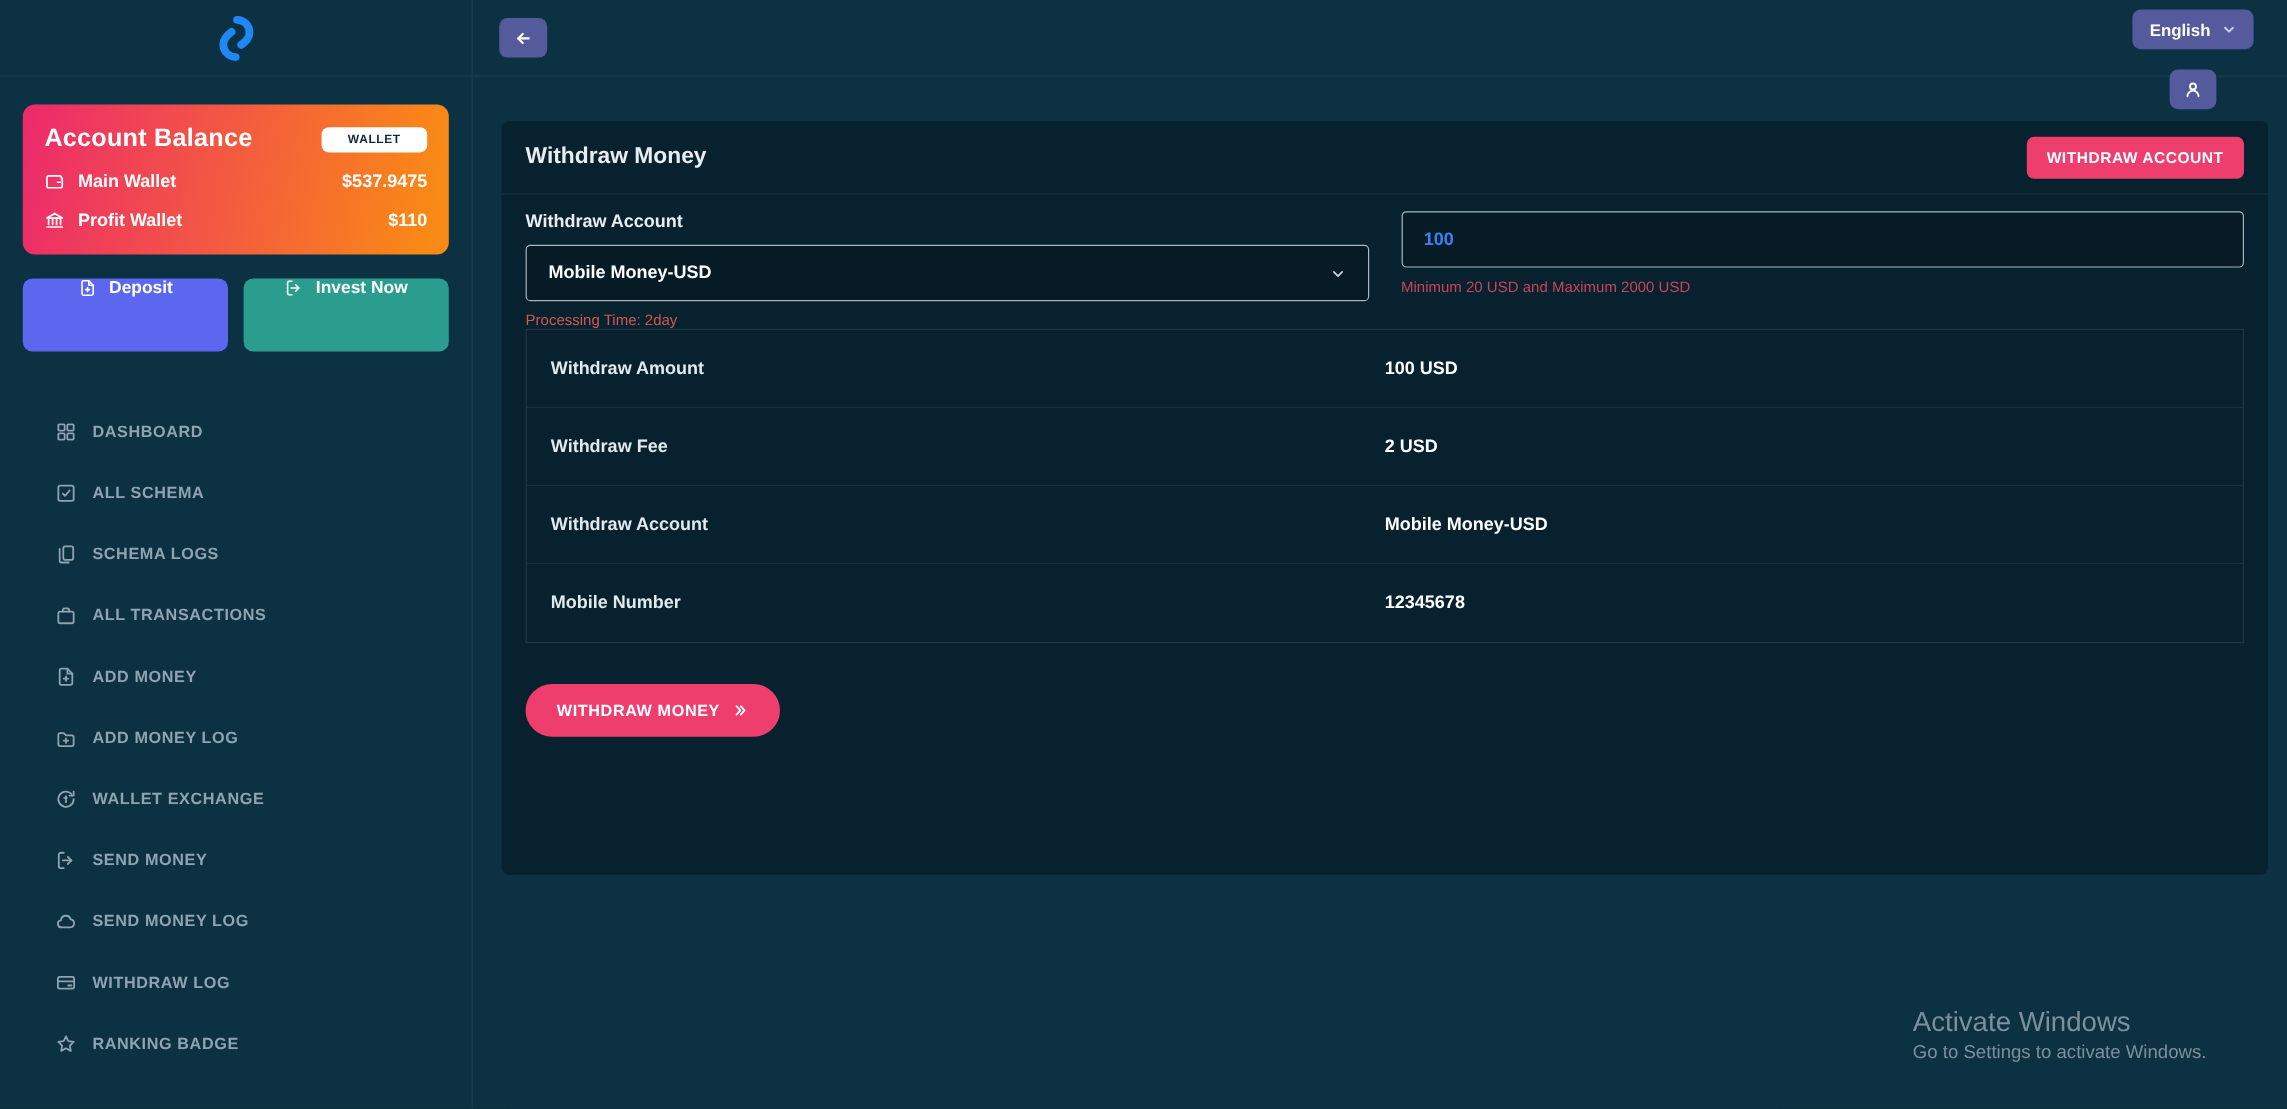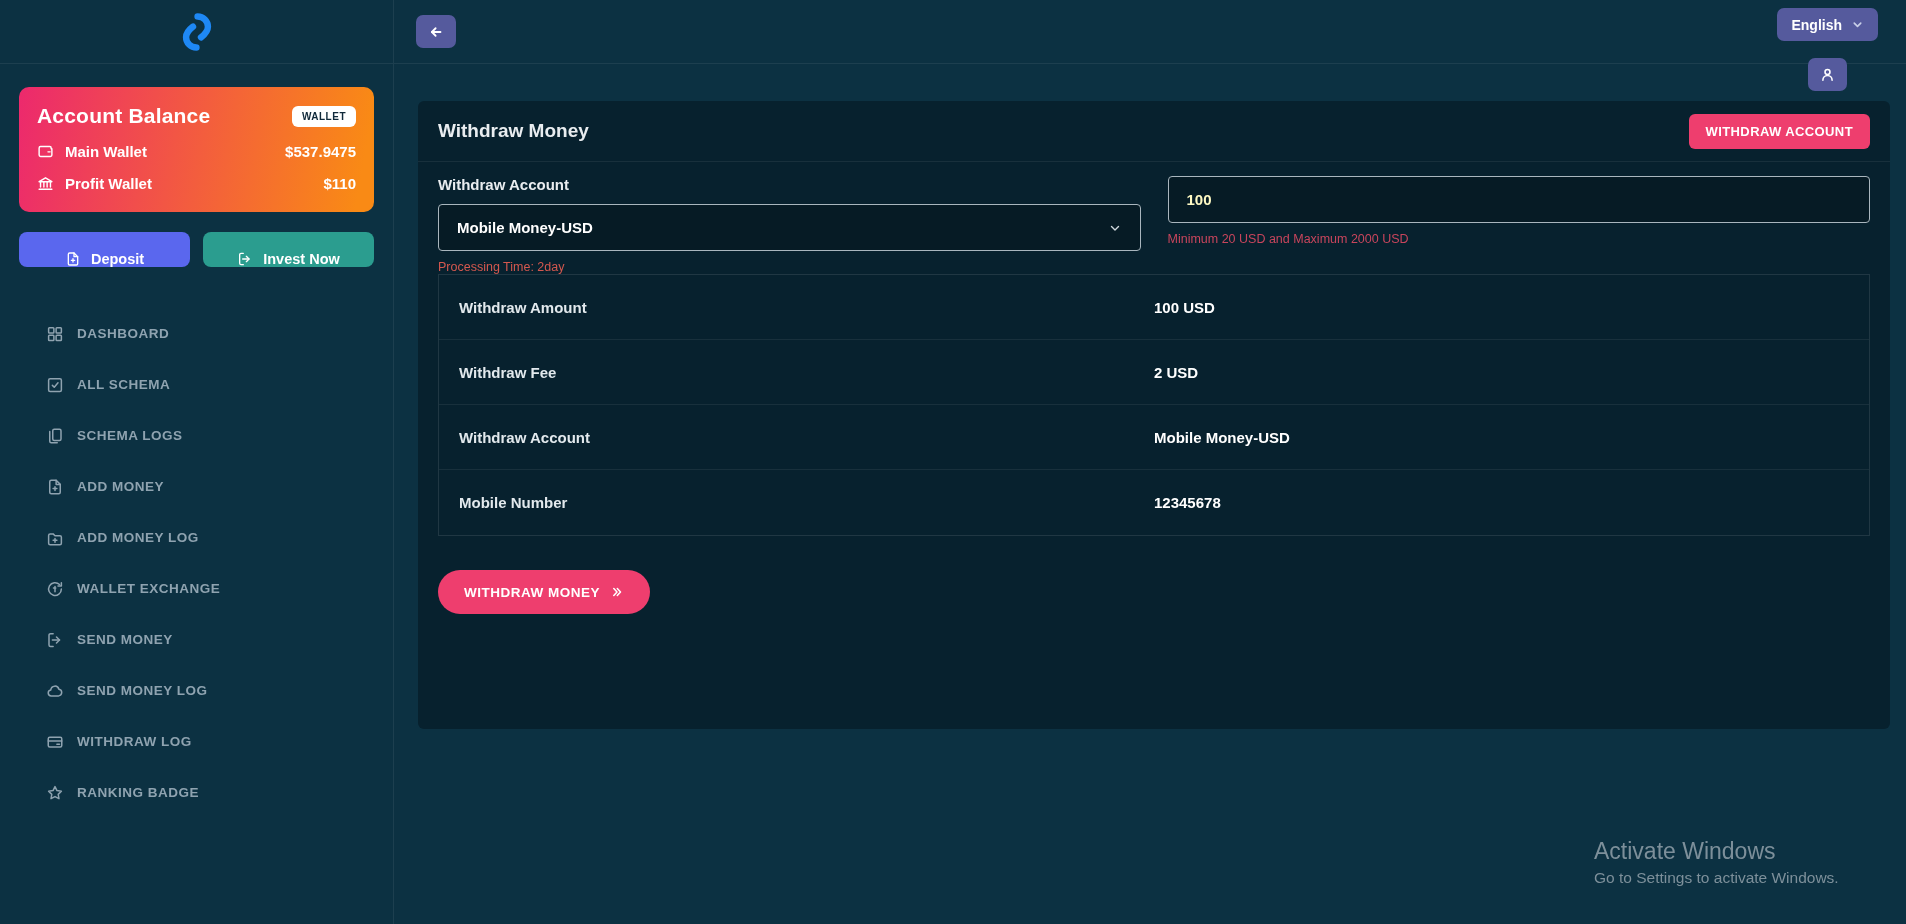--- a/index.html
+++ b/index.html
@@ -13,27 +13,27 @@
   svg { display:block; }
   .ico { flex:none; }
 
   
   .sidebar { width:394px; flex:none; border-right:1px solid rgba(255,255,255,.07); display:flex; flex-direction:column; }
   .sidebar-header { height:64px; flex:none; display:flex; align-items:center; justify-content:center; border-bottom:1px solid rgba(255,255,255,.07); }
 
   .balance-card { margin:23px 19px 0; border-radius:10px; padding:17px 18px 20px; background:linear-gradient(100deg,#ec296d 0%,#f98a15 95%); }
   .bc-top { display:flex; justify-content:space-between; align-items:center; }
   .bc-title { font-size:21px; font-weight:700; letter-spacing:.2px; }
-  .bc-badge { background:#fff; color:#10293a; font-size:10px; font-weight:700; padding:5px 10px; border-radius:6px; letter-spacing:.5px; }
+  .bc-badge { background:#fff; color:#10293a; font-size:10px; font-weight:700; padding:5px 22px; border-radius:6px; letter-spacing:.5px; }
   .bc-row { display:flex; align-items:center; margin-top:15px; font-weight:700; font-size:15px; }
   .bc-row .ico { margin-right:11px; }
   .bc-val { margin-left:auto; }
 
   .actions { display:flex; gap:13px; margin:20px 19px 0; }
-  .btn-action { flex:1; height:35px; border-radius:8px; display:flex; align-items:flex-end; justify-content:center; gap:10px; font-size:14.5px; font-weight:700; color:#fff; cursor:pointer; }
+  .btn-action { flex:1; height:61px; border-radius:8px; display:flex; align-items:flex-start; justify-content:center; gap:10px; font-size:14.5px; font-weight:700; color:#fff; cursor:pointer; }
   .deposit { background:#5a67ee; }
   .invest { background:#2b9d8f; }
 
   .nav { margin-top:41px; }
   .nav-item { height:51px; display:flex; align-items:center; padding:0 31px 0 46px; color:#8fa3b0; font-weight:700; font-size:13.5px; letter-spacing:.5px; cursor:pointer; }
   .nav-item .ico { width:18px; height:18px; margin-right:13px; }
   .nav-item.active { background:#6c64a9; color:#fff; border-radius:26px; margin:4px 31px 5px 28px; height:42px; padding-left:18px; }
 
   
   .main { flex:1; display:flex; flex-direction:column; min-width:0; }
@@ -48,21 +48,21 @@
   .card { background:#07212e; border-radius:6px; height:628px; display:flex; flex-direction:column; }
   .card-header { height:61px; flex:none; display:flex; align-items:center; padding:0 20px; border-bottom:1px solid rgba(255,255,255,.07); }
   .card-title { font-size:19px; font-weight:700; color:#e9edf0; }
   .wa-btn { margin-left:auto; background:#ee3e6e; height:35px; padding:0 17px; border-radius:6px; font-size:13px; font-weight:700; letter-spacing:.4px; display:flex; align-items:center; cursor:pointer; }
   .card-body { padding:14px 20px 0; }
 
   .form-grid { display:grid; grid-template-columns:1fr 1fr; column-gap:27px; }
   .field-label { font-size:15px; font-weight:700; color:#e9edf0; margin:0 0 11px; }
   .select { height:47px; background:#061b25; border:1px solid #a9b6be; border-radius:4px; display:flex; align-items:center; padding:0 18px; font-size:15px; font-weight:700; cursor:pointer; }
   .select .chev { margin-left:auto; color:#cfd8dd; }
-  .input { height:47px; width:100%; background:#061b25; border:1px solid #a9b6be; border-radius:4px; padding:0 18px; font:700 15px "Liberation Sans",sans-serif; color:#fef9c3; outline:none; }
+  .input { height:47px; width:100%; background:#061b25; border:1px solid #a9b6be; border-radius:4px; padding:0 18px; font:700 15px "Liberation Sans",sans-serif; color:#3b82f6; outline:none; }
   .helper-orange { color:#d4584f; font-size:12.5px; margin-top:9px; }
   .helper-red { color:#c8455c; font-size:12.5px; margin-top:9px; }
 
   .details-title { font-size:19px; font-weight:700; margin:45px 0 16px; color:#fff; }
   .details-table { border:1px solid rgba(255,255,255,.1); }
   .detail-row { height:65px; display:flex; align-items:center; padding:0 20px; border-bottom:1px solid rgba(255,255,255,.07); }
   .detail-row:last-child { border-bottom:none; }
   .detail-label { width:50%; font-weight:700; font-size:15px; color:#e2e9ed; }
   .detail-value { font-size:15px; font-weight:600; }
 
@@ -158,20 +158,29 @@
       <span>ALL SCHEMA</span>
     </div>
     <div class="nav-item">
       <span class="ico">
         <svg width="18" height="18" viewBox="0 0 24 24" fill="none" stroke="currentColor" stroke-width="2" stroke-linecap="round" stroke-linejoin="round">
           <rect x="9" y="3" width="11" height="15" rx="2"></rect>
             <path d="M5 6v13a2 2 0 0 0 2 2h8"></path>
         </svg>
       </span>
       <span>SCHEMA LOGS</span>
+    </div>
+    <div class="nav-item">
+      <span class="ico">
+        <svg width="18" height="18" viewBox="0 0 24 24" fill="none" stroke="currentColor" stroke-width="2" stroke-linecap="round" stroke-linejoin="round">
+          <rect x="3.5" y="7.5" width="17" height="13" rx="2"></rect>
+            <path d="M8.5 7.5V6a2 2 0 0 1 2-2h3a2 2 0 0 1 2 2v1.5"></path>
+        </svg>
+      </span>
+      <span>ALL TRANSACTIONS</span>
     </div>
     <div class="nav-item">
       <span class="ico">
         <svg width="18" height="18" viewBox="0 0 24 24" fill="none" stroke="currentColor" stroke-width="2" stroke-linecap="round" stroke-linejoin="round">
           <path d="M13.5 3H7a2 2 0 0 0-2 2v14a2 2 0 0 0 2 2h10a2 2 0 0 0 2-2V8.5z"></path>
             <path d="M13.5 3v5.5H19"></path>
             <path d="M12 11.5v5M9.5 14h5"></path>
         </svg>
       </span>
       <span>ADD MONEY</span>

